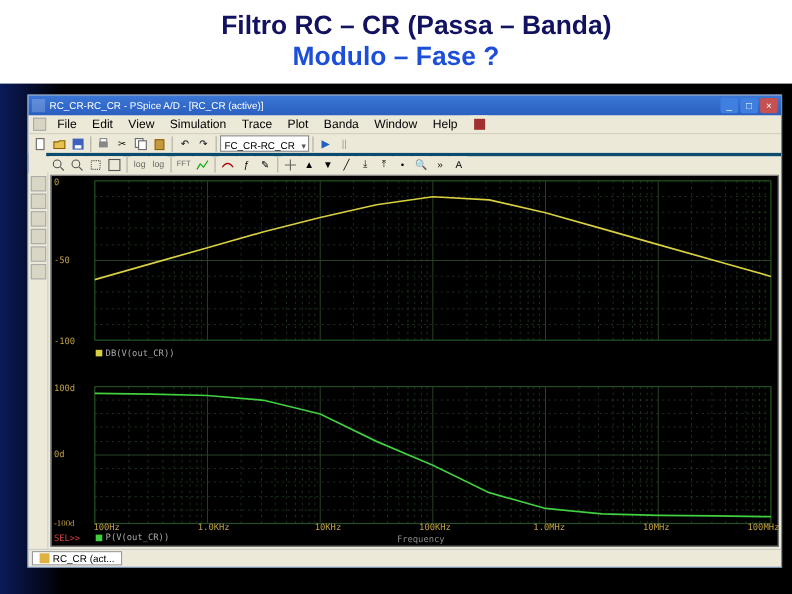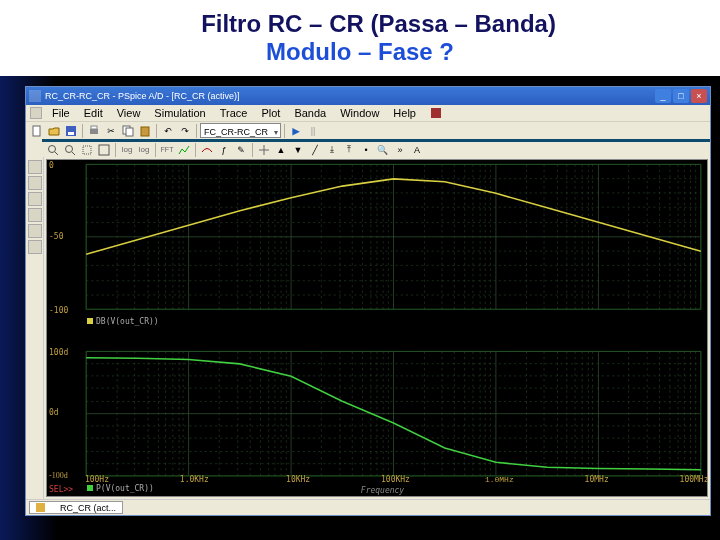--- a/index.html
+++ b/index.html
@@ -152,21 +152,20 @@
     font-family: monospace;
   }
   .xaxis-title {
     position: absolute;
     bottom: 1px;
     left: 50%;
     transform: translateX(-50%);
     color: #888;
     font-size: 8px;
     font-family: monospace;
-    font-style: italic;
   }
   .xtick {
     position: absolute;
     bottom: 12px;
     color: #c0a040;
     font-size: 8px;
     font-family: monospace;
     transform: translateX(-50%);
   }
   svg.gridsvg { position: absolute; left: 0; top: 0; width: 100%; height: 100%; }
@@ -179,21 +178,21 @@
     padding: 0 3px;
     font-size: 9px;
   }
   .task-tab {
     background: #fff;
     border: 1px solid #999;
     padding: 0 6px;
     height: 13px;
     display: flex;
     align-items: center;
-    gap: 15px;
+    gap: 3px;
   }
   .task-tab .ticon { width: 9px; height: 9px; background: #e0b040; }
 </style>
 </head>
 <body>
 
 <div class="title-area">
   <div class="slide-title">
     <div class="line1">Filtro RC – CR (Passa – Banda)</div>
     <div class="line2">Modulo – Fase ?</div>
@@ -527,21 +526,21 @@
         <div class="trace-label">
           <span class="sq" style="background:#40d040;"></span><span>P(V(out_CR))</span>
         </div>
       </div>
 
       <div class="xaxis-zone">
         <div class="xtick" style="left:6%;">100Hz</div>
         <div class="xtick" style="left:21%;">1.0KHz</div>
         <div class="xtick" style="left:37%;">10KHz</div>
         <div class="xtick" style="left:52%;">100KHz</div>
-        <div class="xtick" style="left:68%;font-family:Liberation Mono, monospace;">1.0MHz</div>
+        <div class="xtick" style="left:68%;">1.0MHz</div>
         <div class="xtick" style="left:83%;">10MHz</div>
         <div class="xtick" style="left:98%;">100MHz</div>
         <div class="xaxis-title">Frequency</div>
       </div>
     </div>
   </div>
 
   <div class="taskbar">
     <div class="task-tab">
       <span class="ticon"></span>

